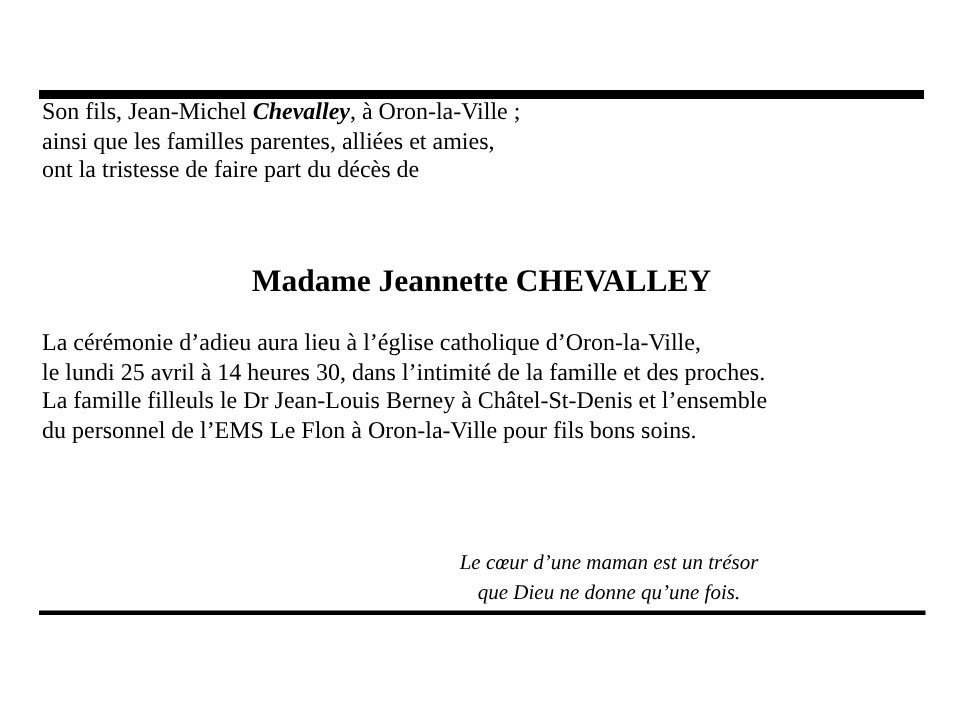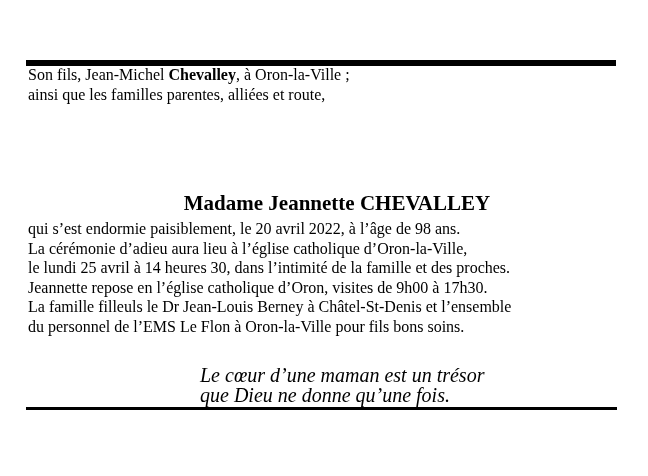--- a/index.html
+++ b/index.html
@@ -19,53 +19,52 @@
   }
   .rule{position:absolute;background:var(--rule-color);}
   .rule-top{left:26px;top:60px;width:590px;height:6px;}
   .rule-bottom{left:26px;top:407px;width:591px;height:3px;}
   .intro{
     position:absolute;left:28px;top:65px;right:30px;
     font-size:16px;line-height:19.5px;
   }
   .name{
     position:absolute;left:26px;top:175px;width:590px;
-    margin:16px;text-align:center;
+    margin:0;text-align:center;
     font-size:21px;font-weight:bold;line-height:25px;
   }
   .details{
     position:absolute;left:28px;top:219px;right:30px;
     font-size:16px;line-height:19.5px;
   }
   .quote{
     position:absolute;right:36px;top:366px;left:200px;
-    font-size:20px;line-height:19.8px;
-    font-style:italic;text-align:left;
+    font-size:14px;line-height:19.8px;
+    font-style:italic;text-align:center;
   }
-  .line b{font-weight:bold;}
+  .line b{font-weight:bold;font-style:italic;}
 </style>
 </head>
 <body>
 
 <div class="page">
 
   <div class="rule rule-top"></div>
 
   <div class="intro">
     <div class="line"><span>Son fils, Jean-Michel </span><b>Chevalley</b><span>, à Oron-la-Ville ;</span></div>
-    <div class="line"><span>ainsi que les familles parentes, alliées et route,</span><b></b><span></span></div>
+    <div class="line"><span>ainsi que les familles parentes, alliées et amies,</span><b></b><span></span></div>
+    <div class="line"><span>ont la tristesse de faire part du décès de</span><b></b><span></span></div>
   </div>
 
   <h1 class="name">Madame Jeannette CHEVALLEY</h1>
 
   <div class="details">
-    <div class="line"><span>qui s’est endormie paisiblement, le 20 avril 2022, à l’âge de 98 ans.</span><b></b><span></span></div>
     <div class="line"><span>La cérémonie d’adieu aura lieu à l’église catholique d’Oron-la-Ville,</span><b></b><span></span></div>
     <div class="line"><span>le lundi 25 avril à 14 heures 30, dans l’intimité de la famille et des proches.</span><b></b><span></span></div>
-    <div class="line"><span>Jeannette repose en l’église catholique d’Oron, visites de 9h00 à 17h30.</span><b></b><span></span></div>
     <div class="line"><span>La famille filleuls le Dr Jean-Louis Berney à Châtel-St-Denis et l’ensemble</span><b></b><span></span></div>
     <div class="line"><span>du personnel de l’EMS Le Flon à Oron-la-Ville pour fils bons soins.</span><b></b><span></span></div>
   </div>
 
   <div class="quote">
     <div class="line">Le cœur d’une maman est un trésor</div>
     <div class="line">que Dieu ne donne qu’une fois.</div>
   </div>
 
   <div class="rule rule-bottom"></div>

